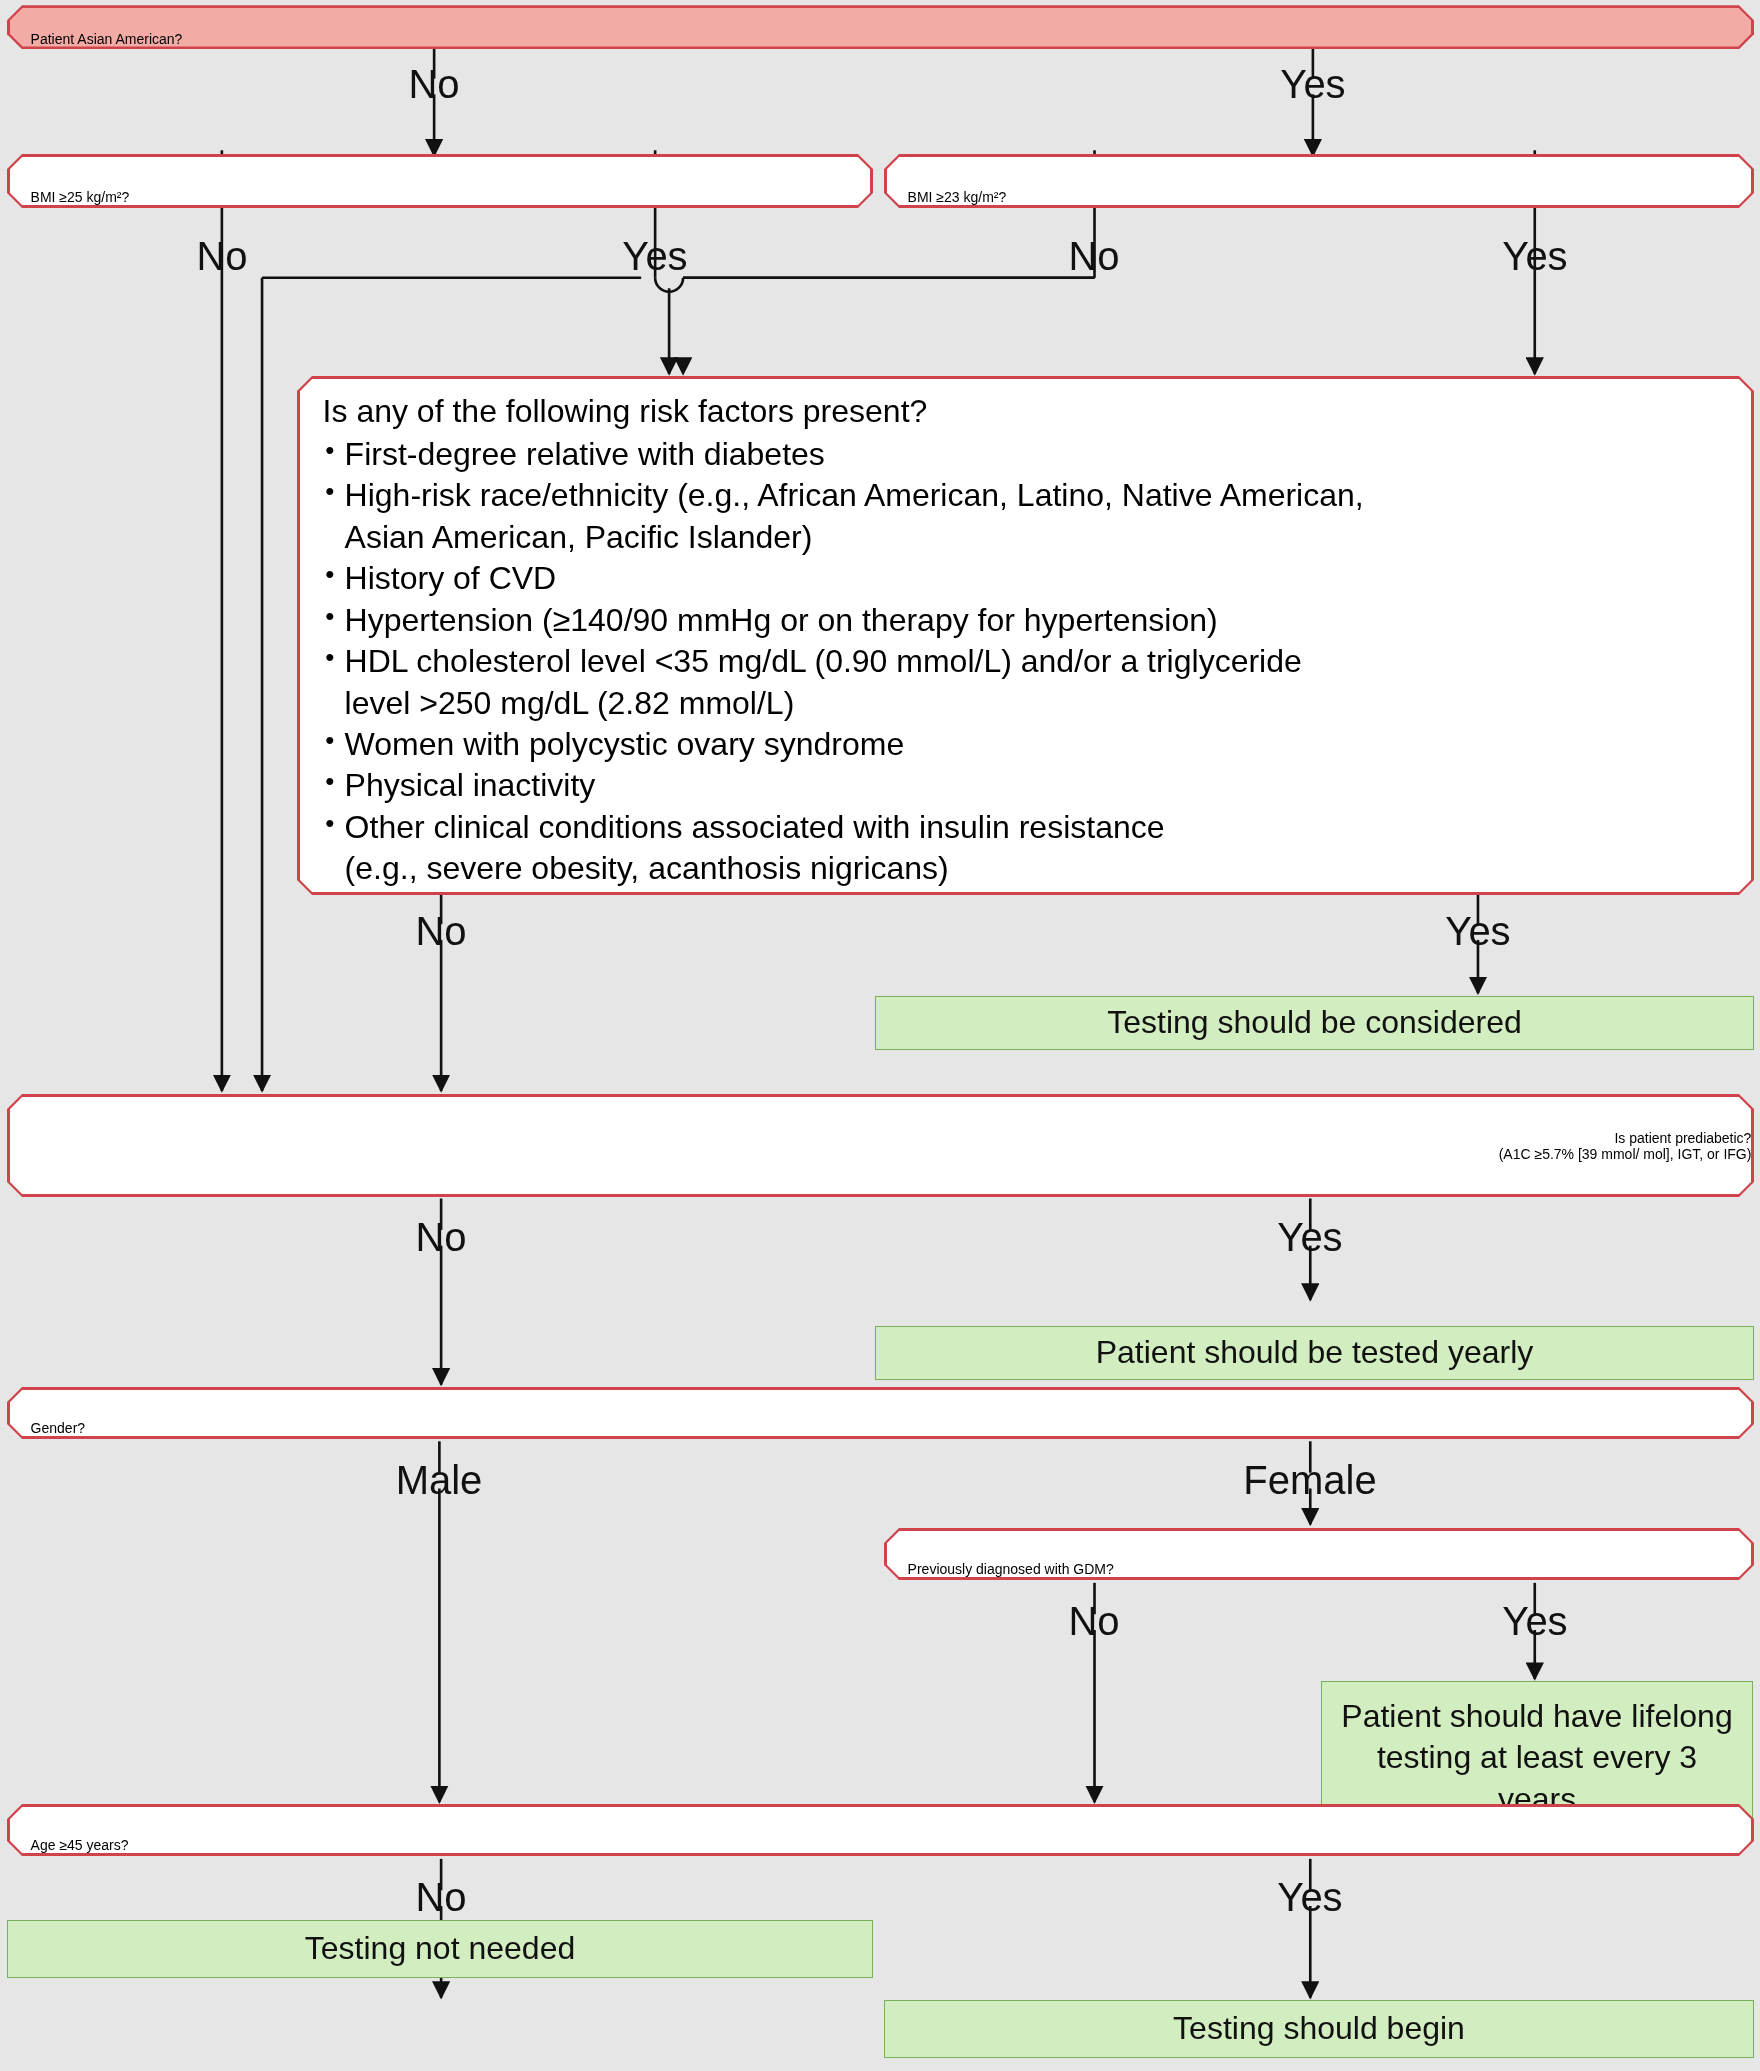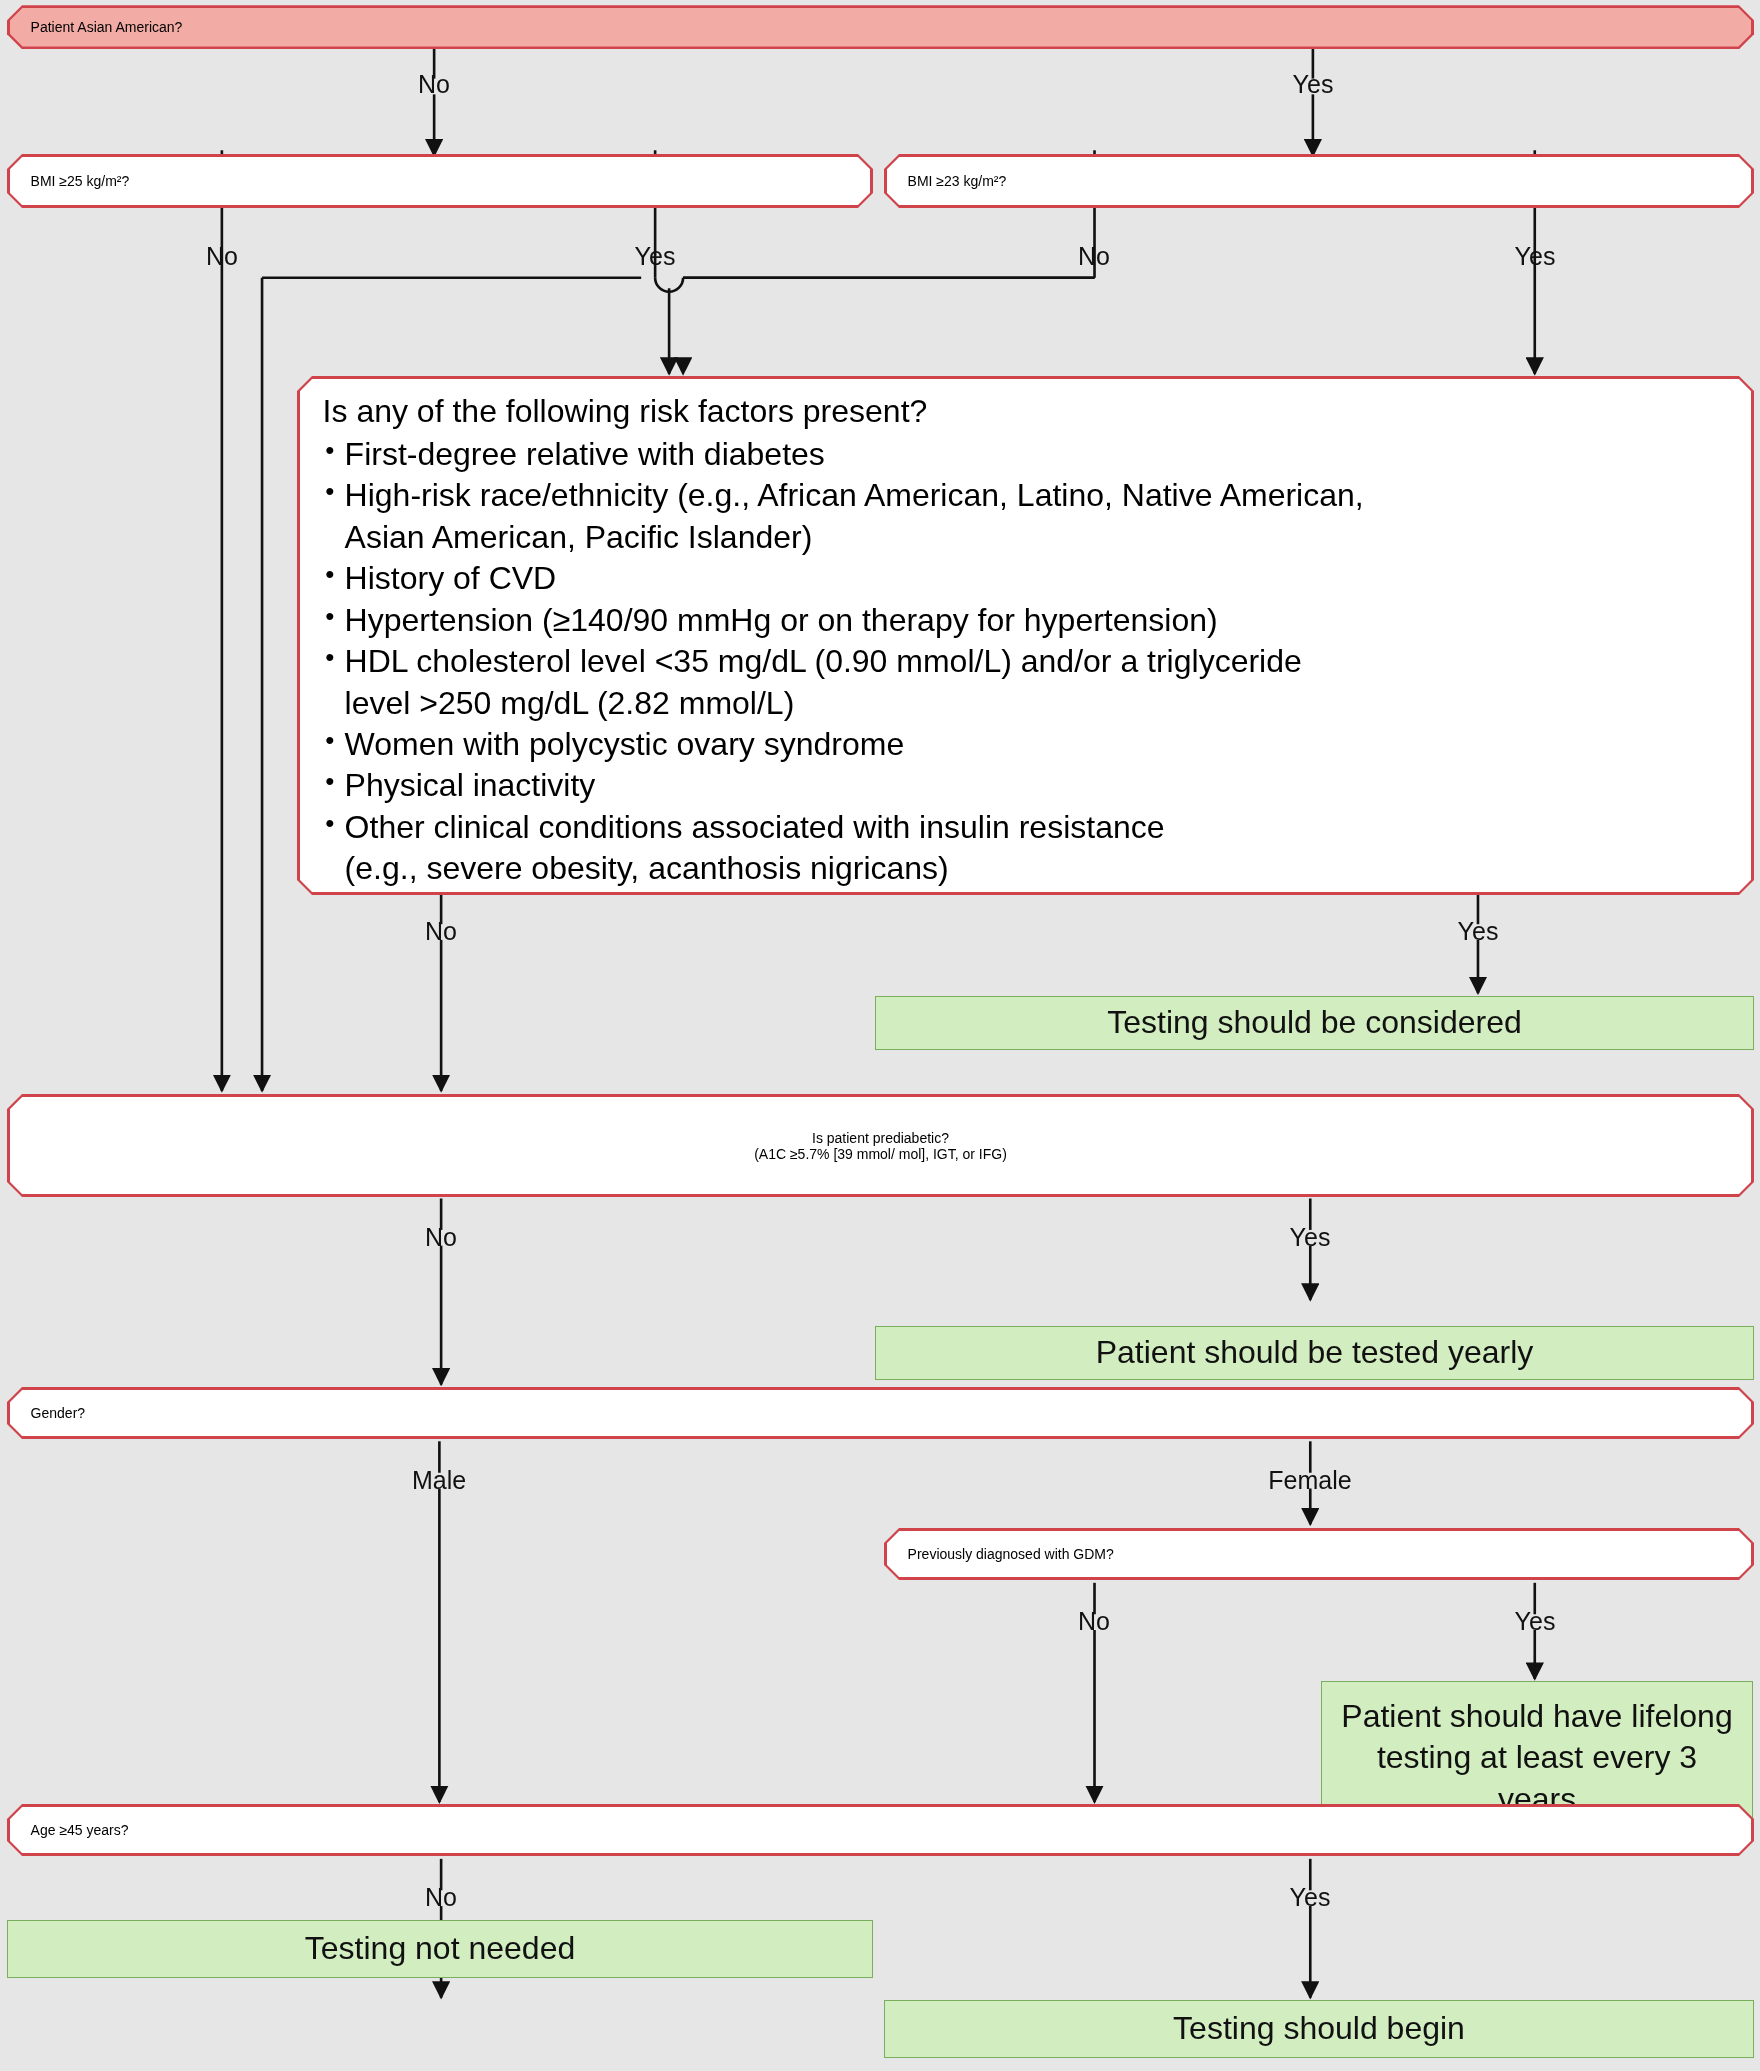--- a/index.html
+++ b/index.html
@@ -46,21 +46,21 @@
     clip-path: polygon(
         13px 0,
         calc(100% - 13px) 0,
         100% 13px,
         100% calc(100% - 13px),
         calc(100% - 13px) 100%,
         13px 100%,
         0 calc(100% - 13px),
         0 13px);
     display: flex;
-    align-items: center;
+    align-items: flex-end;
     justify-content: center;
   }
   .root .decision-inner { background: #f2aba5; }
 
   .node-text {
     padding: 0 21px;
     width: 100%;
     box-sizing: border-box;
   }
 
@@ -107,21 +107,21 @@
     content: "\2022";
     position: absolute;
     left: 1.7px;
     top: 0;
     font-size: 26px;
   }
 
   
   .edge-label {
     position: absolute;
-    font-size: 25px;
+    font-size: 40px;
     color: #111111;
     white-space: nowrap;
     transform: translateX(-50%);
   }
 </style>
 </head>
 <body>
 
 <div id="chart">
 

